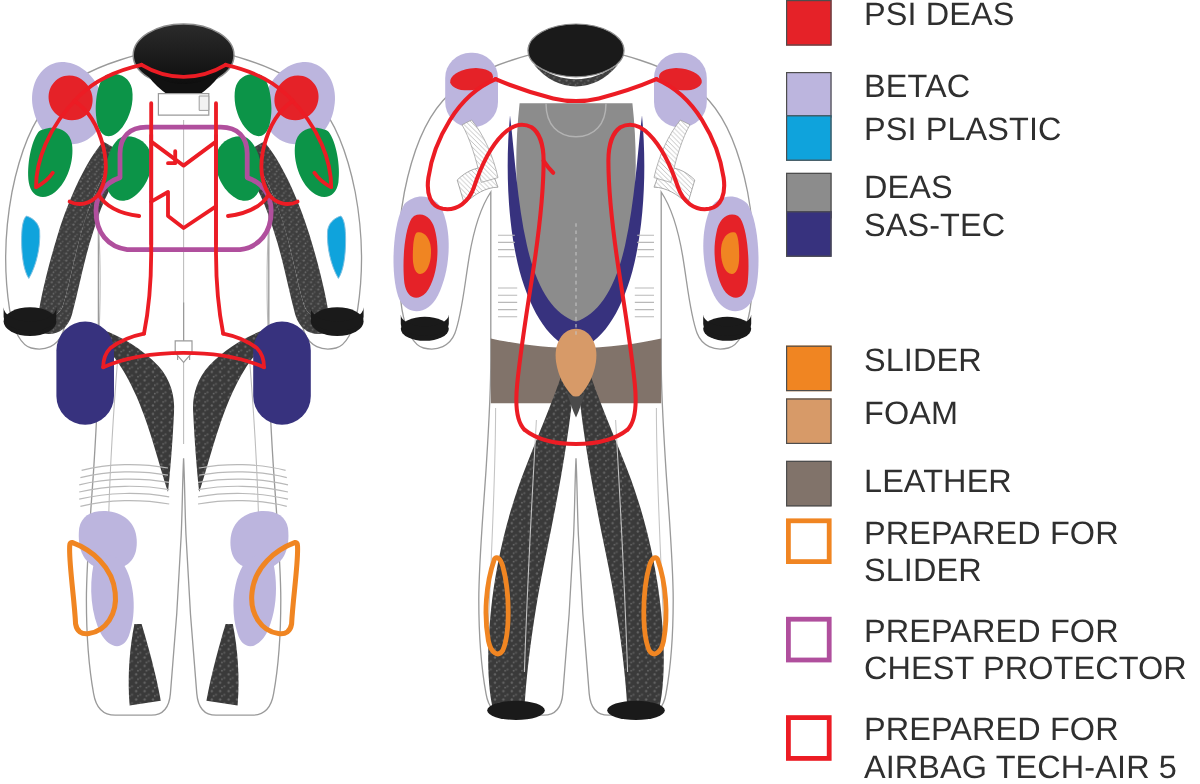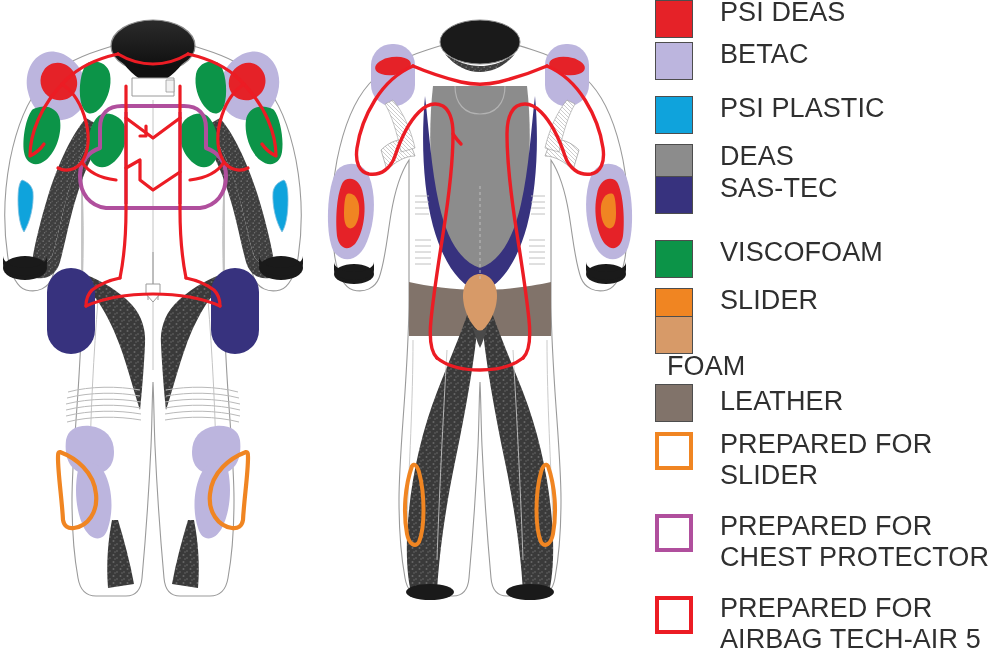--- a/index.html
+++ b/index.html
@@ -336,45 +336,41 @@
         </g>
       </g>
     </svg>
   </div>
 
   <div class="legend">
       <div class="legend-row" style="top: 0px;">
         <div class="swatch filled" style="background: rgb(229, 34, 40);"></div>
         <div class="legend-label">PSI DEAS</div>
       </div>
-      <div class="legend-row" style="top: 42px;">
+      <div class="legend-row" style="top: 60px;">
         <div class="swatch filled" style="background: rgb(188, 181, 222);"></div>
         <div class="legend-label">BETAC</div>
       </div>
       <div class="legend-row" style="top: 96px;">
         <div class="swatch filled" style="background: rgb(15, 163, 220);"></div>
         <div class="legend-label">PSI PLASTIC</div>
       </div>
       <div class="legend-row" style="top: 144px;">
         <div class="swatch filled" style="background: rgb(140, 140, 140);"></div>
         <div class="legend-label">DEAS</div>
       </div>
       <div class="legend-row" style="top: 176px;">
         <div class="swatch filled" style="background: rgb(55, 50, 126);"></div>
         <div class="legend-label">SAS-TEC</div>
       </div>
-      <div class="legend-row" style="top: 240px;">
-        <div class="swatch filled" style="background: rgb(12, 148, 72);"></div>
-        <div class="legend-label">VISCOFOAM</div>
-      </div>
       <div class="legend-row" style="top: 288px;">
         <div class="swatch filled" style="background: rgb(240, 133, 34);"></div>
         <div class="legend-label">SLIDER</div>
       </div>
-      <div class="legend-row" style="top: 316px; flex-direction: column;">
+      <div class="legend-row" style="top: 332px;">
         <div class="swatch filled" style="background: rgb(215, 154, 104);"></div>
         <div class="legend-label">FOAM</div>
       </div>
       <div class="legend-row" style="top: 384px; align-items: center;">
         <div class="swatch filled" style="background: rgb(129, 115, 106);"></div>
         <div class="legend-label">LEATHER</div>
       </div>
       <div class="legend-row" style="top: 432px;">
         <div class="swatch outline" style="border-color: rgb(240, 133, 34);"></div>
         <div class="legend-label">PREPARED FOR

